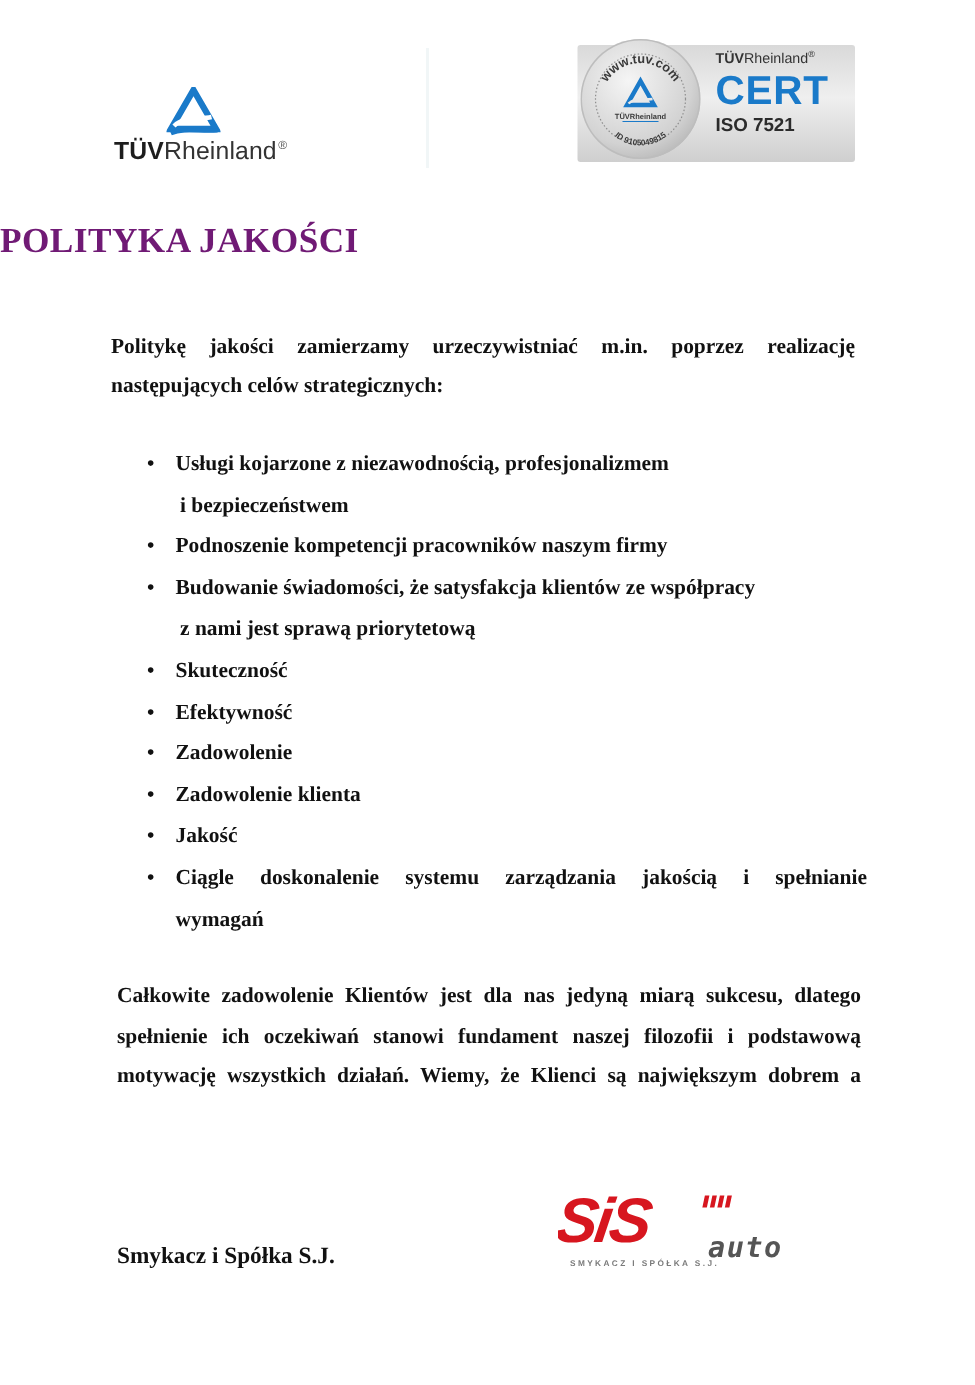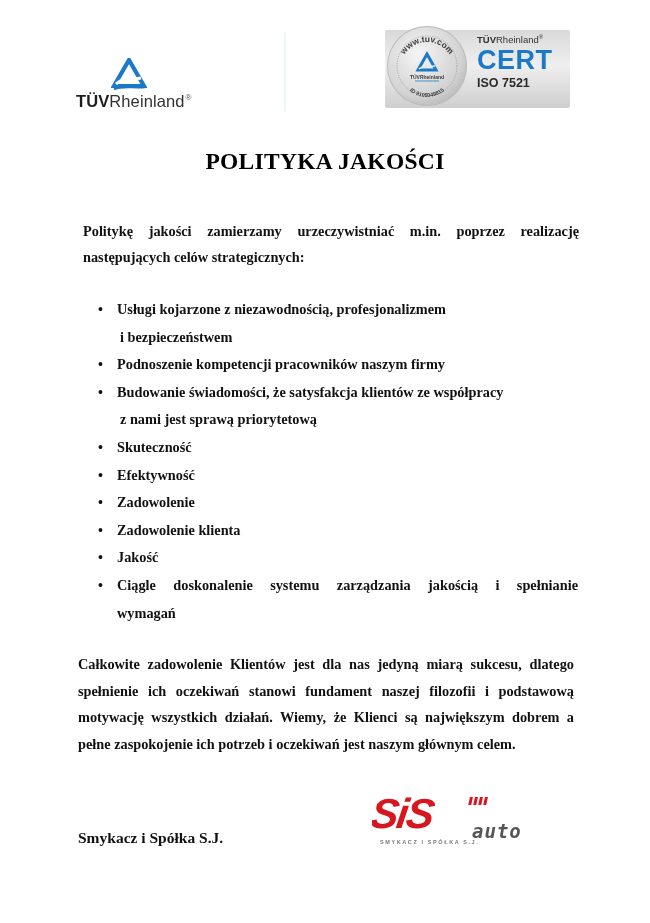--- a/index.html
+++ b/index.html
@@ -18,23 +18,23 @@
     .cert-badge { position: absolute; left: 385px; top: 30px; width: 185px; height: 78px; background: linear-gradient(180deg, #d9d9d9 0%, #efefef 45%, #cfcfcf 100%); border-radius: 2px; }
     .cert-seal { position: absolute; left: 2px; top: -4px; width: 80px; height: 80px; border-radius: 50%; background: radial-gradient(circle at 40% 35%, #f5f5f5 0%, #d2d2d2 60%, #9d9d9d 100%); box-shadow: 0 0 0 1px #bdbdbd inset; }
     .cert-seal svg { position: absolute; left: 0; top: 0; width: 80px; height: 80px; }
     .cert-text { position: absolute; left: 92px; top: 4px; }
     .cert-brand { font-family: "Liberation Sans", "DejaVu Sans", sans-serif; font-size: 9.5px; color: #333; }
     .cert-brand b { font-weight: 700; }
     .cert-brand sup { font-size: 6px; vertical-align: 4px; }
     .cert-word { font-family: "Liberation Sans", "DejaVu Sans", sans-serif; font-weight: 700; font-size: 27px; color: #1a7ac9; line-height: 26px; margin-top: 2px; letter-spacing: 0.5px; }
     .cert-iso { font-family: "Liberation Sans", "DejaVu Sans", sans-serif; font-weight: 700; font-size: 12.5px; color: #2b2b2b; margin-top: 3px; }
 
-    .title { position: absolute; left: 0; top: 148px; width: 650px; text-align: center; font-family: "Liberation Serif", serif; font-weight: 700; font-size: 23.5px; letter-spacing: 0.3px; color: #000000; }
+    .title { position: absolute; left: 0; top: 148px; width: 650px; text-align: left; font-family: "Liberation Serif", serif; font-weight: 700; font-size: 23.5px; letter-spacing: 0.3px; color: #701a75; }
 
-    .intro { position: absolute; left: 83px; top: 218px; width: 496px; font-weight: 700; font-size: 14.3px; line-height: 26px; text-align: justify; text-align-last: left; }
+    .intro { position: absolute; left: 74px; top: 218px; width: 496px; font-weight: 700; font-size: 14.3px; line-height: 26px; text-align: justify; text-align-last: left; }
     .intro .l1 { display: block; text-align: justify; text-align-last: justify; }
 
     .goals { position: absolute; left: 78px; top: 296px; width: 500px; margin: 0; padding: 0; list-style: none; font-weight: 700; font-size: 14.3px; }
     .goals li { position: relative; padding-left: 39px; line-height: 27.6px; }
     .goals li .bullet { position: absolute; left: 20px; top: 0; font-size: 14px; }
     .goals li .cont { display: block; padding-left: 3px; }
     .goals li.justify .first { display: block; text-align: justify; text-align-last: justify; }
     .goals li.justify .cont { padding-left: 0; }
 
     .closing { position: absolute; left: 78px; top: 651px; width: 496px; font-weight: 700; font-size: 14.3px; line-height: 26.6px; }
@@ -131,21 +131,20 @@
     <span class="bullet">•</span>
     <span class="first">Ciągle doskonalenie systemu zarządzania jakością i spełnianie</span>
     <span class="cont">wymagań</span>
   </li>
 </ul>
 
 <div class="closing">
   <span>Całkowite zadowolenie Klientów jest dla nas jedyną miarą sukcesu, dlatego</span>
   <span>spełnienie ich oczekiwań stanowi fundament naszej filozofii i podstawową</span>
   <span>motywację wszystkich działań. Wiemy, że Klienci są największym dobrem a</span>
-  <span class="last">pełne zaspokojenie ich potrzeb i oczekiwań jest naszym głównym celem.</span>
 </div>
 
 <div class="company">Smykacz i Spółka S.J.</div>
 
 <div class="sis-logo">
   <svg viewBox="0 0 180 56">
     <text x="2" y="36" font-family="Liberation Sans, sans-serif" font-size="42" font-weight="700" font-style="italic" fill="#d7161f" letter-spacing="-2" transform="skewX(-8)">SiS</text>
     <g fill="#d7161f">
       <rect x="99" y="5" width="3" height="8" transform="skewX(-12)"></rect>
       <rect x="104" y="5" width="3" height="8" transform="skewX(-12)"></rect>

